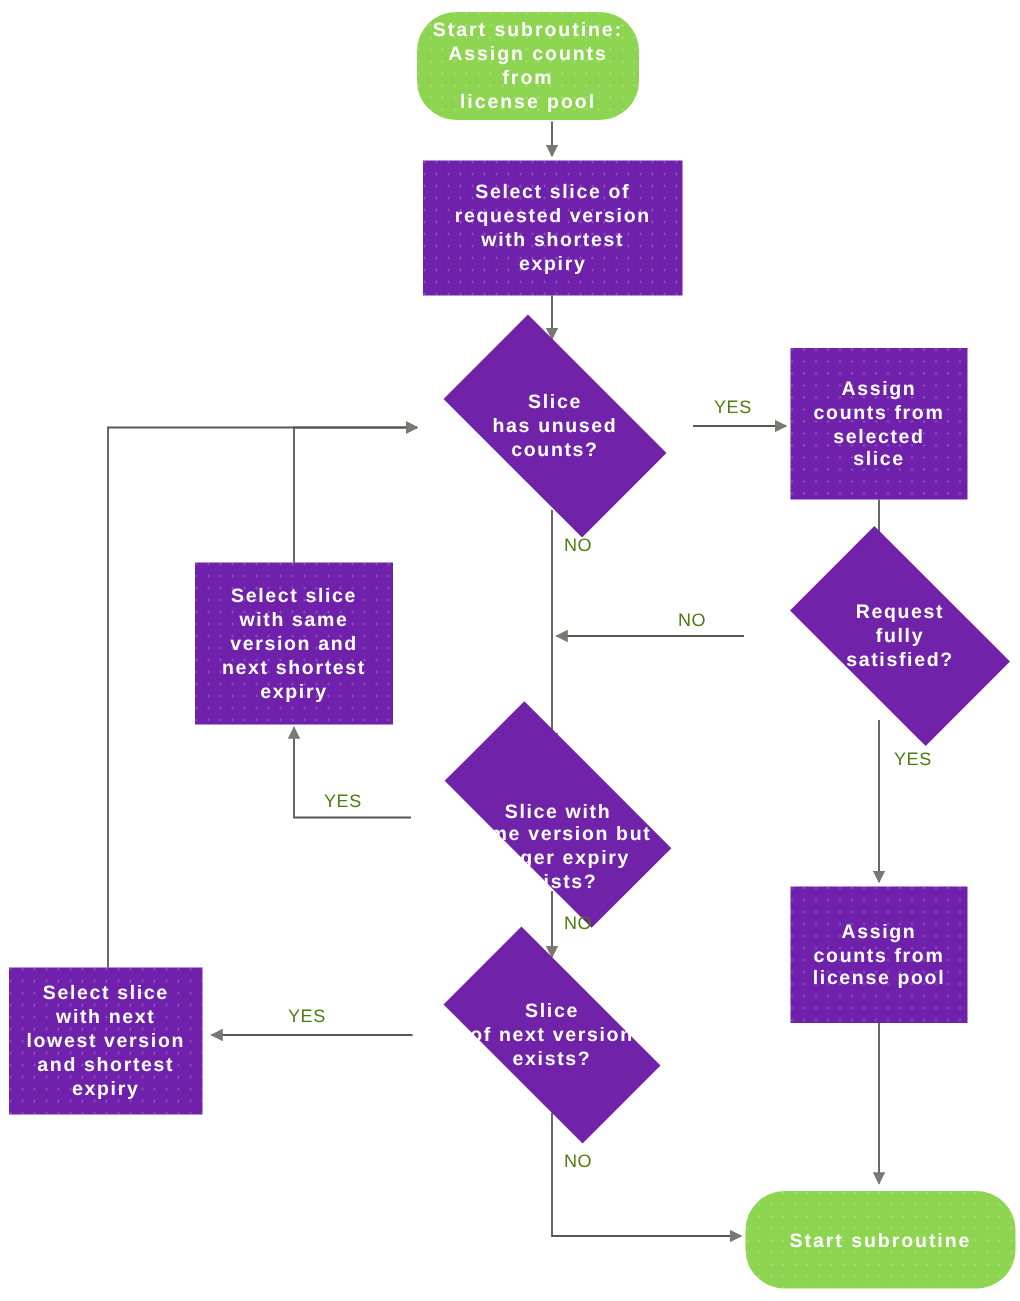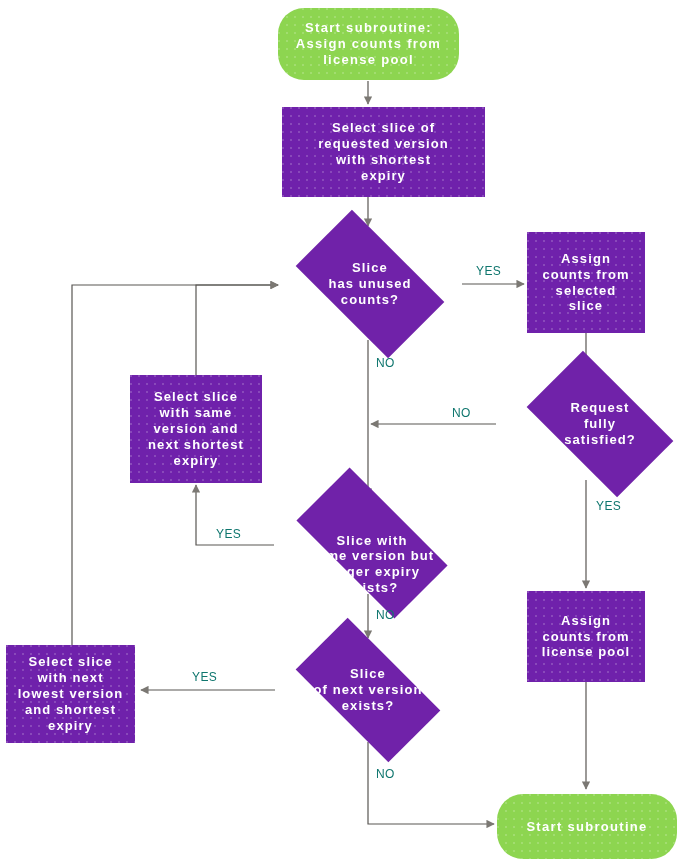--- a/index.html
+++ b/index.html
@@ -78,21 +78,21 @@
     opacity: .22;
     background-image:
       radial-gradient(circle at 1px 1px, rgba(255,255,255,.85) 0.7px, transparent 0.9px);
     background-size: 8px 8px;
   }
   .term .tex { border-radius: 26px; }
 
   .edge-label {
     position: absolute;
     font-size: 12px;
-    color: #0f766e;
+    color: #4d7c0f;
     letter-spacing: .4px;
     z-index: 4;
     background: transparent;
     white-space: nowrap;
   }
 </style>
 </head>
 <body>
 
 <div id="canvas">
@@ -128,28 +128,28 @@
       <path d="M 275 690 L 141 690"></path>
       
       <path d="M 72 645 L 72 285 L 278 285"></path>
        exit subroutine --&gt;
       <path d="M 368 742 L 368 824 L 494 824"></path>
       
       <path d="M 586 682 L 586 789"></path>
     </g>
   </svg>
 
-  <div class="node term" style="left:278px; top:8px; width:181px; height:72px;">
+  <div class="node term" style="left:278px; top:8px; width:148px; height:72px;">
     <div class="tex"></div>
     <div class="label">Start subroutine:
 Assign counts from
 license pool</div>
   </div>
 
-  <div class="node proc" style="left:282px; top:107px; width:203px; height:90px;">
+  <div class="node proc" style="left:282px; top:107px; width:173px; height:90px;">
     <div class="tex"></div>
     <div class="label">Select slice of
 requested version
 with shortest
 expiry</div>
   </div>
 
   <div class="node dec" style="left:278px; top:228px; width:184px; height:112px;">
     <div class="diamond" style="width:92px; height:92px; margin-left:-46px; margin-top:-46px;
                 transform: rotate(45deg) scale(1.42, 0.865);"></div>

